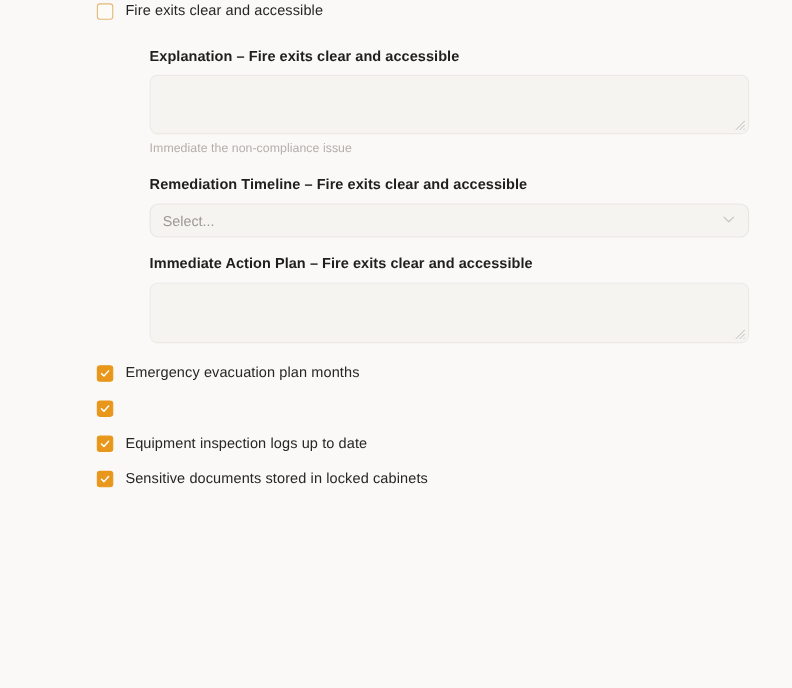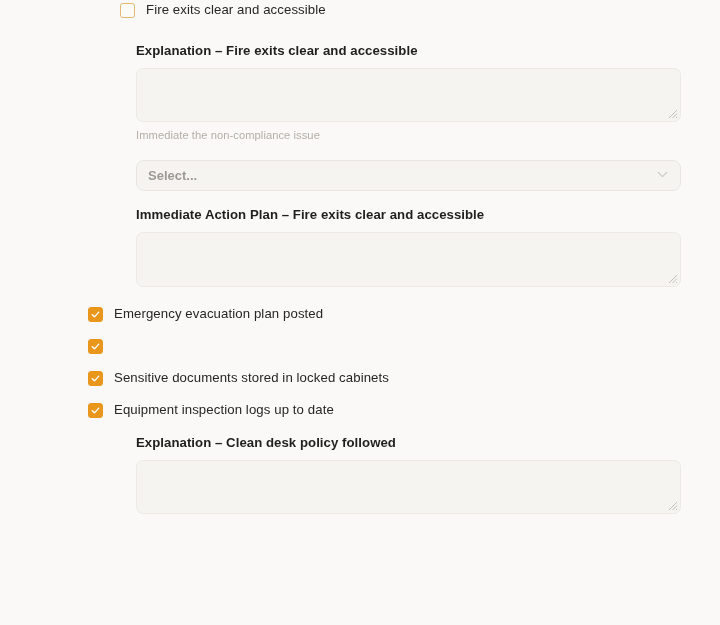--- a/index.html
+++ b/index.html
@@ -117,21 +117,20 @@
     width: 10px;
     height: 10px;
     pointer-events: none;
   }
 
   
   .select-wrap {
     position: relative;
     width: 545px;
     height: 29px;
-    font-weight: bold;
   }
   .select-box {
     box-sizing: border-box;
     width: 545px;
     height: 31px;
     background: #f5f4f1;
     border: 1px solid #e9e6e1;
     border-radius: 8px;
     display: flex;
     align-items: center;
@@ -161,41 +160,42 @@
   .gap-22 { height: 22px; }
   .gap-18 { height: 18px; }
   .gap-16 { height: 16px; }
   .gap-14 { height: 14px; }
 </style>
 </head>
 <body>
 
 <div id="form-scroll">
 
-  <div class="check-row" style="margin-top:-1px;margin-left:32px;">
+  <div class="check-row" style="margin-top:-1px;">
     <span class="cbox invalid"></span>
     <span class="check-label">Fire exits clear and accessible</span>
   </div>
 
   <div class="gap-22"></div>
 
   <div class="field-block">
     <div class="field-label">Explanation – Fire exits clear and accessible</div>
     <div class="textarea-wrap">
       <textarea class="ta" style=""></textarea>
       <svg class="resize-grip" viewBox="0 0 10 10">
         <path d="M9 1 L1 9 M9 4.5 L4.5 9 M9 8 L8 9" stroke="#bdbab5" stroke-width="0.9" fill="none"></path>
       </svg>
     </div>
     <div class="helper">Immediate the non-compliance issue</div>
   </div>
 
   <div class="gap-18"></div>
 
   <div class="field-block">
+    <div class="field-label">Remediation Timeline – Fire exits clear and accessible</div>
     <div class="select-wrap">
       <div class="select-box">
         <span>Select...</span>
       </div>
       <svg class="chevron" viewBox="0 0 12 8">
         <path d="M1 1.6 L6 6.4 L11 1.6" stroke="#c9c6c1" stroke-width="1.3" fill="none" stroke-linecap="round" stroke-linejoin="round"></path>
       </svg>
     </div>
   </div>
 
@@ -213,53 +213,43 @@
 
   <div class="gap-16"></div>
 
   <div id="checklist">
       <div class="check-row">
         <span class="cbox checked">
           <svg class="tick" viewBox="0 0 10 10">
             <path d="M1.4 5.2 L3.9 7.6 L8.6 2.4" stroke="#ffffff" stroke-width="1.5" fill="none" stroke-linecap="round" stroke-linejoin="round"></path>
           </svg>
         </span>
-        <span class="check-label">Emergency evacuation plan posted</span>
-      </div>
-      <div class="check-row">
-        <span class="cbox checked">
-          <svg class="tick" viewBox="0 0 10 10">
-            <path d="M1.4 5.2 L3.9 7.6 L8.6 2.4" stroke="#ffffff" stroke-width="1.5" fill="none" stroke-linecap="round" stroke-linejoin="round"></path>
-          </svg>
-        </span>
+        <span class="check-label">Emergency evacuation plan months</span>
+      </div>
+      <div class="check-row">
+        <span class="cbox checked">
+          <svg class="tick" viewBox="0 0 10 10">
+            <path d="M1.4 5.2 L3.9 7.6 L8.6 2.4" stroke="#ffffff" stroke-width="1.5" fill="none" stroke-linecap="round" stroke-linejoin="round"></path>
+          </svg>
+        </span>
+      </div>
+      <div class="check-row">
+        <span class="cbox checked">
+          <svg class="tick" viewBox="0 0 10 10">
+            <path d="M1.4 5.2 L3.9 7.6 L8.6 2.4" stroke="#ffffff" stroke-width="1.5" fill="none" stroke-linecap="round" stroke-linejoin="round"></path>
+          </svg>
+        </span>
+        <span class="check-label">Equipment inspection logs up to date</span>
       </div>
       <div class="check-row">
         <span class="cbox checked">
           <svg class="tick" viewBox="0 0 10 10">
             <path d="M1.4 5.2 L3.9 7.6 L8.6 2.4" stroke="#ffffff" stroke-width="1.5" fill="none" stroke-linecap="round" stroke-linejoin="round"></path>
           </svg>
         </span>
         <span class="check-label">Sensitive documents stored in locked cabinets</span>
       </div>
-      <div class="check-row">
-        <span class="cbox checked">
-          <svg class="tick" viewBox="0 0 10 10">
-            <path d="M1.4 5.2 L3.9 7.6 L8.6 2.4" stroke="#ffffff" stroke-width="1.5" fill="none" stroke-linecap="round" stroke-linejoin="round"></path>
-          </svg>
-        </span>
-        <span class="check-label">Equipment inspection logs up to date</span>
-      </div>
     </div>
 
   <div class="gap-14"></div>
 
-  <div class="field-block">
-    <div class="field-label">Explanation – Clean desk policy followed</div>
-    <div class="textarea-wrap">
-      <textarea class="ta" style=""></textarea>
-      <svg class="resize-grip" viewBox="0 0 10 10">
-        <path d="M9 1 L1 9 M9 4.5 L4.5 9 M9 8 L8 9" stroke="#bdbab5" stroke-width="0.9" fill="none"></path>
-      </svg>
-    </div>
-
-  </div>
 
 </div>
 
 </body></html>

